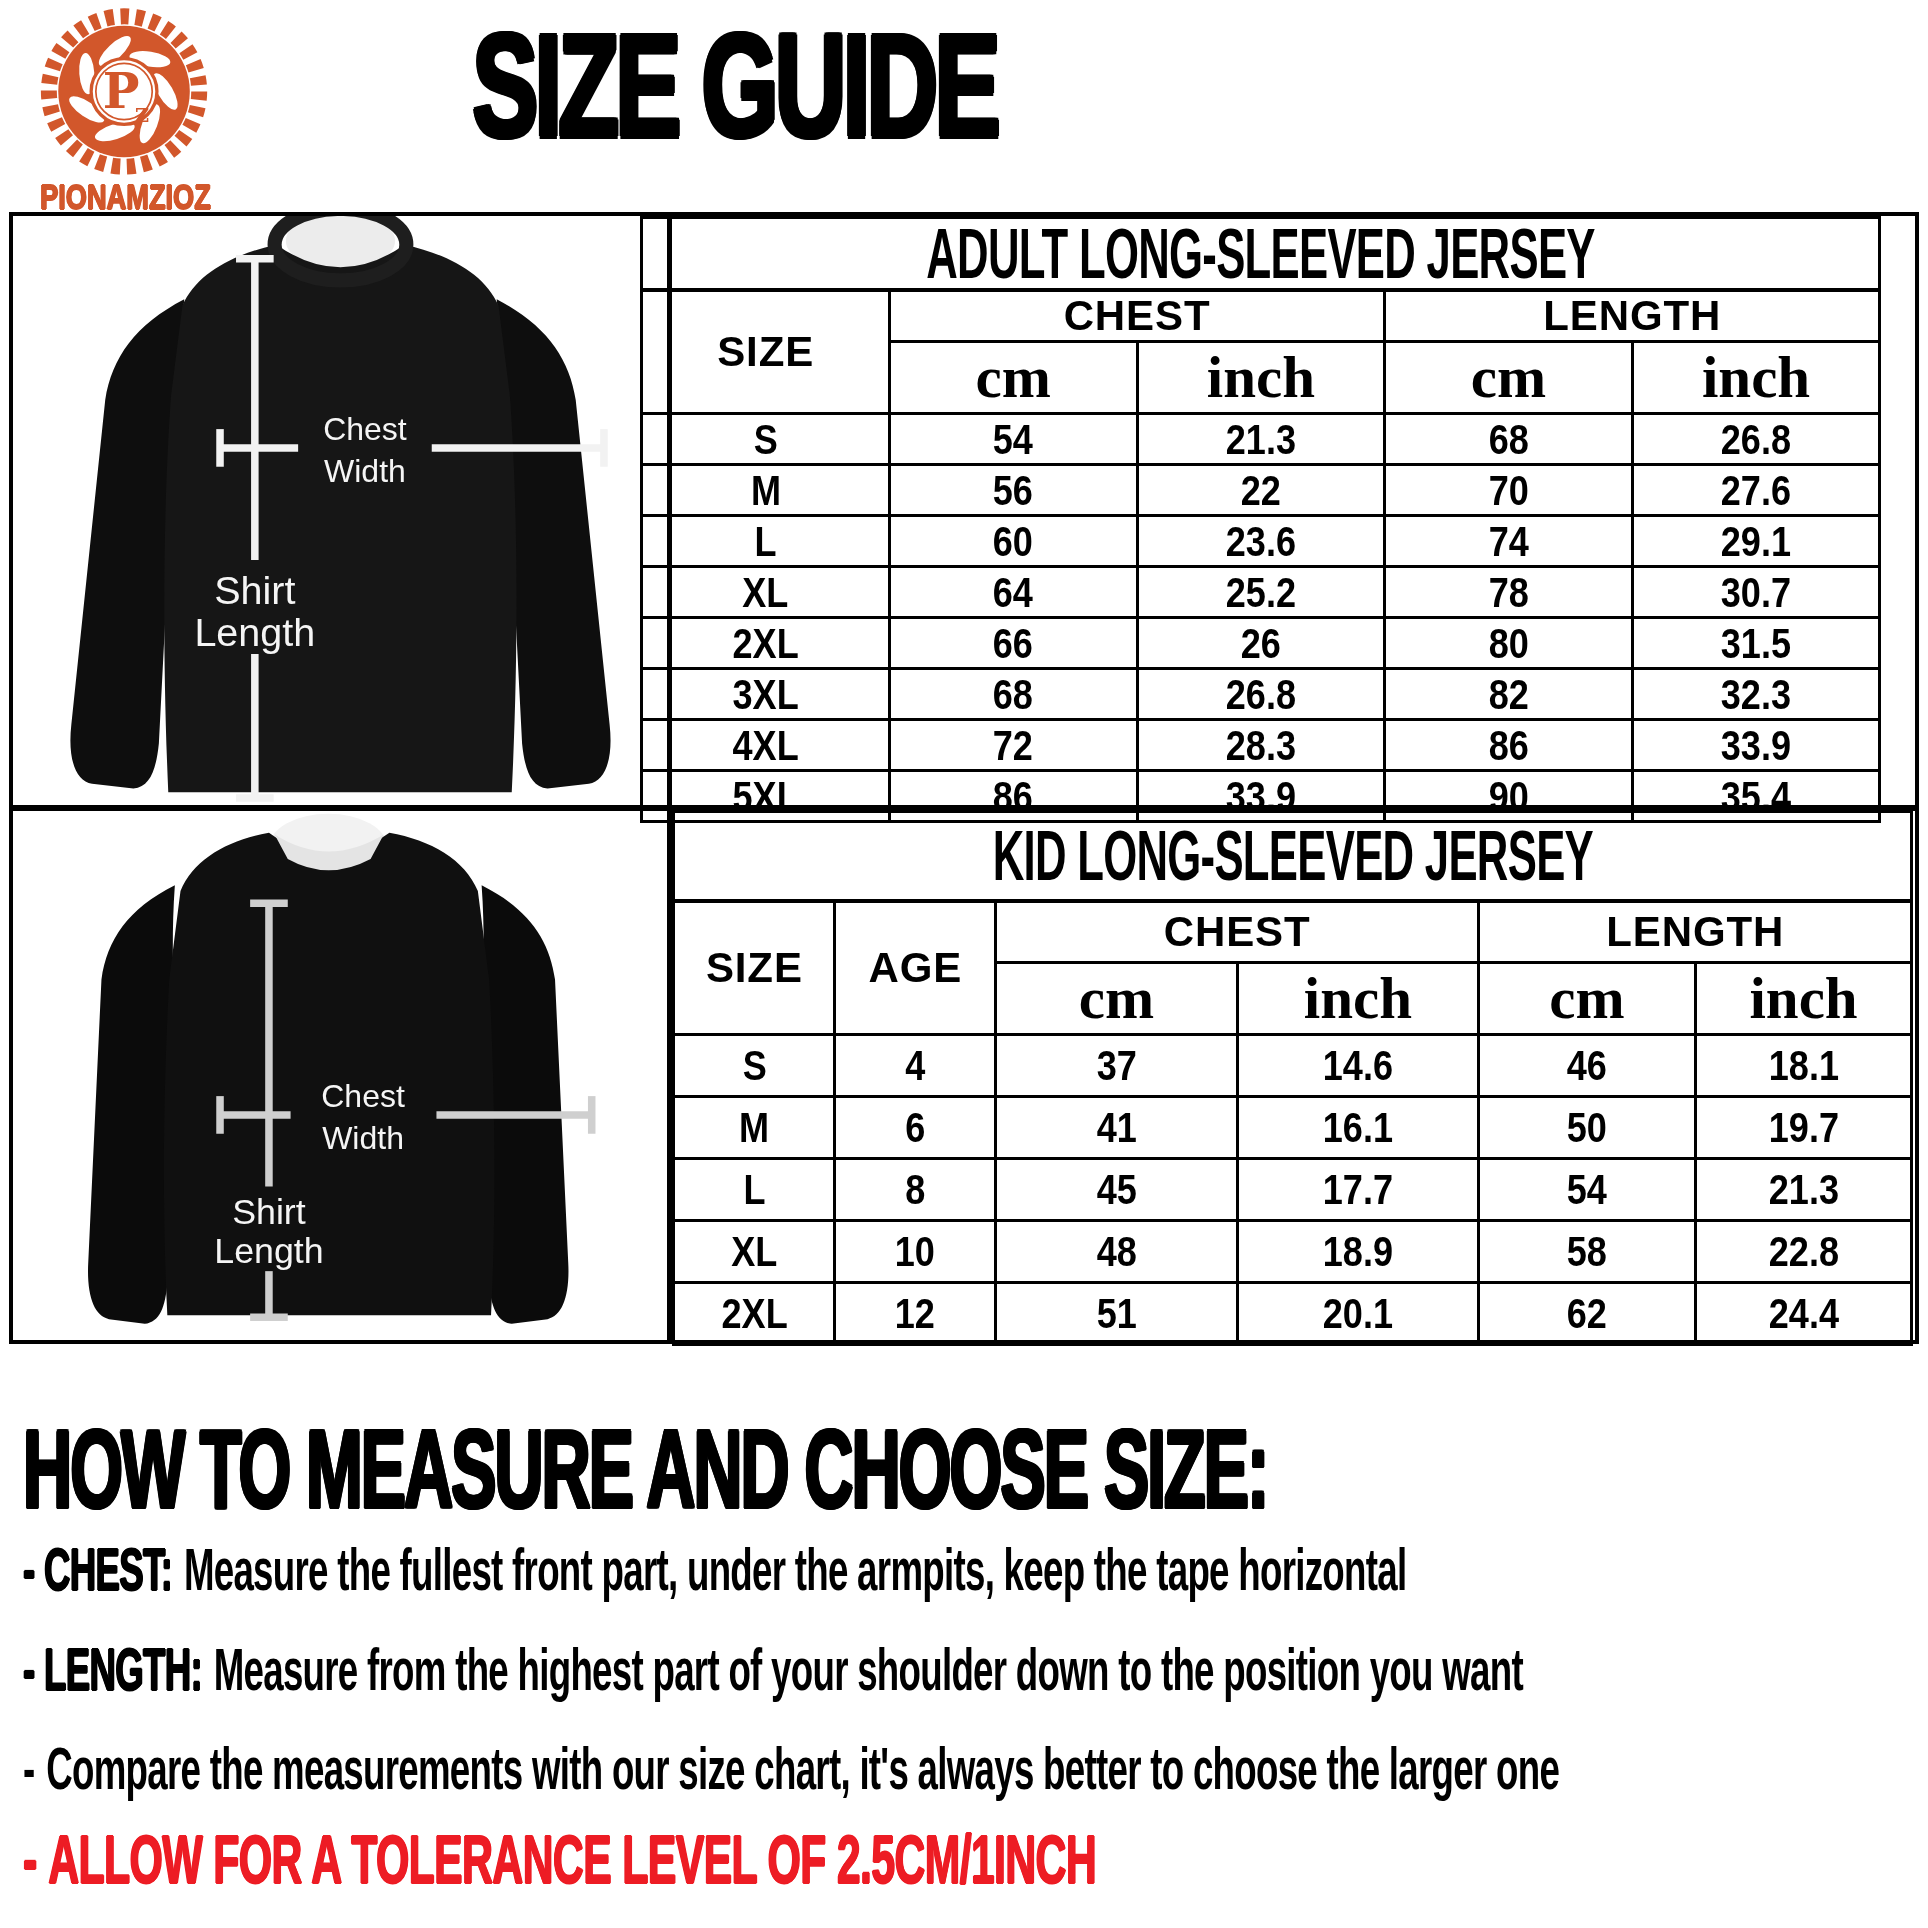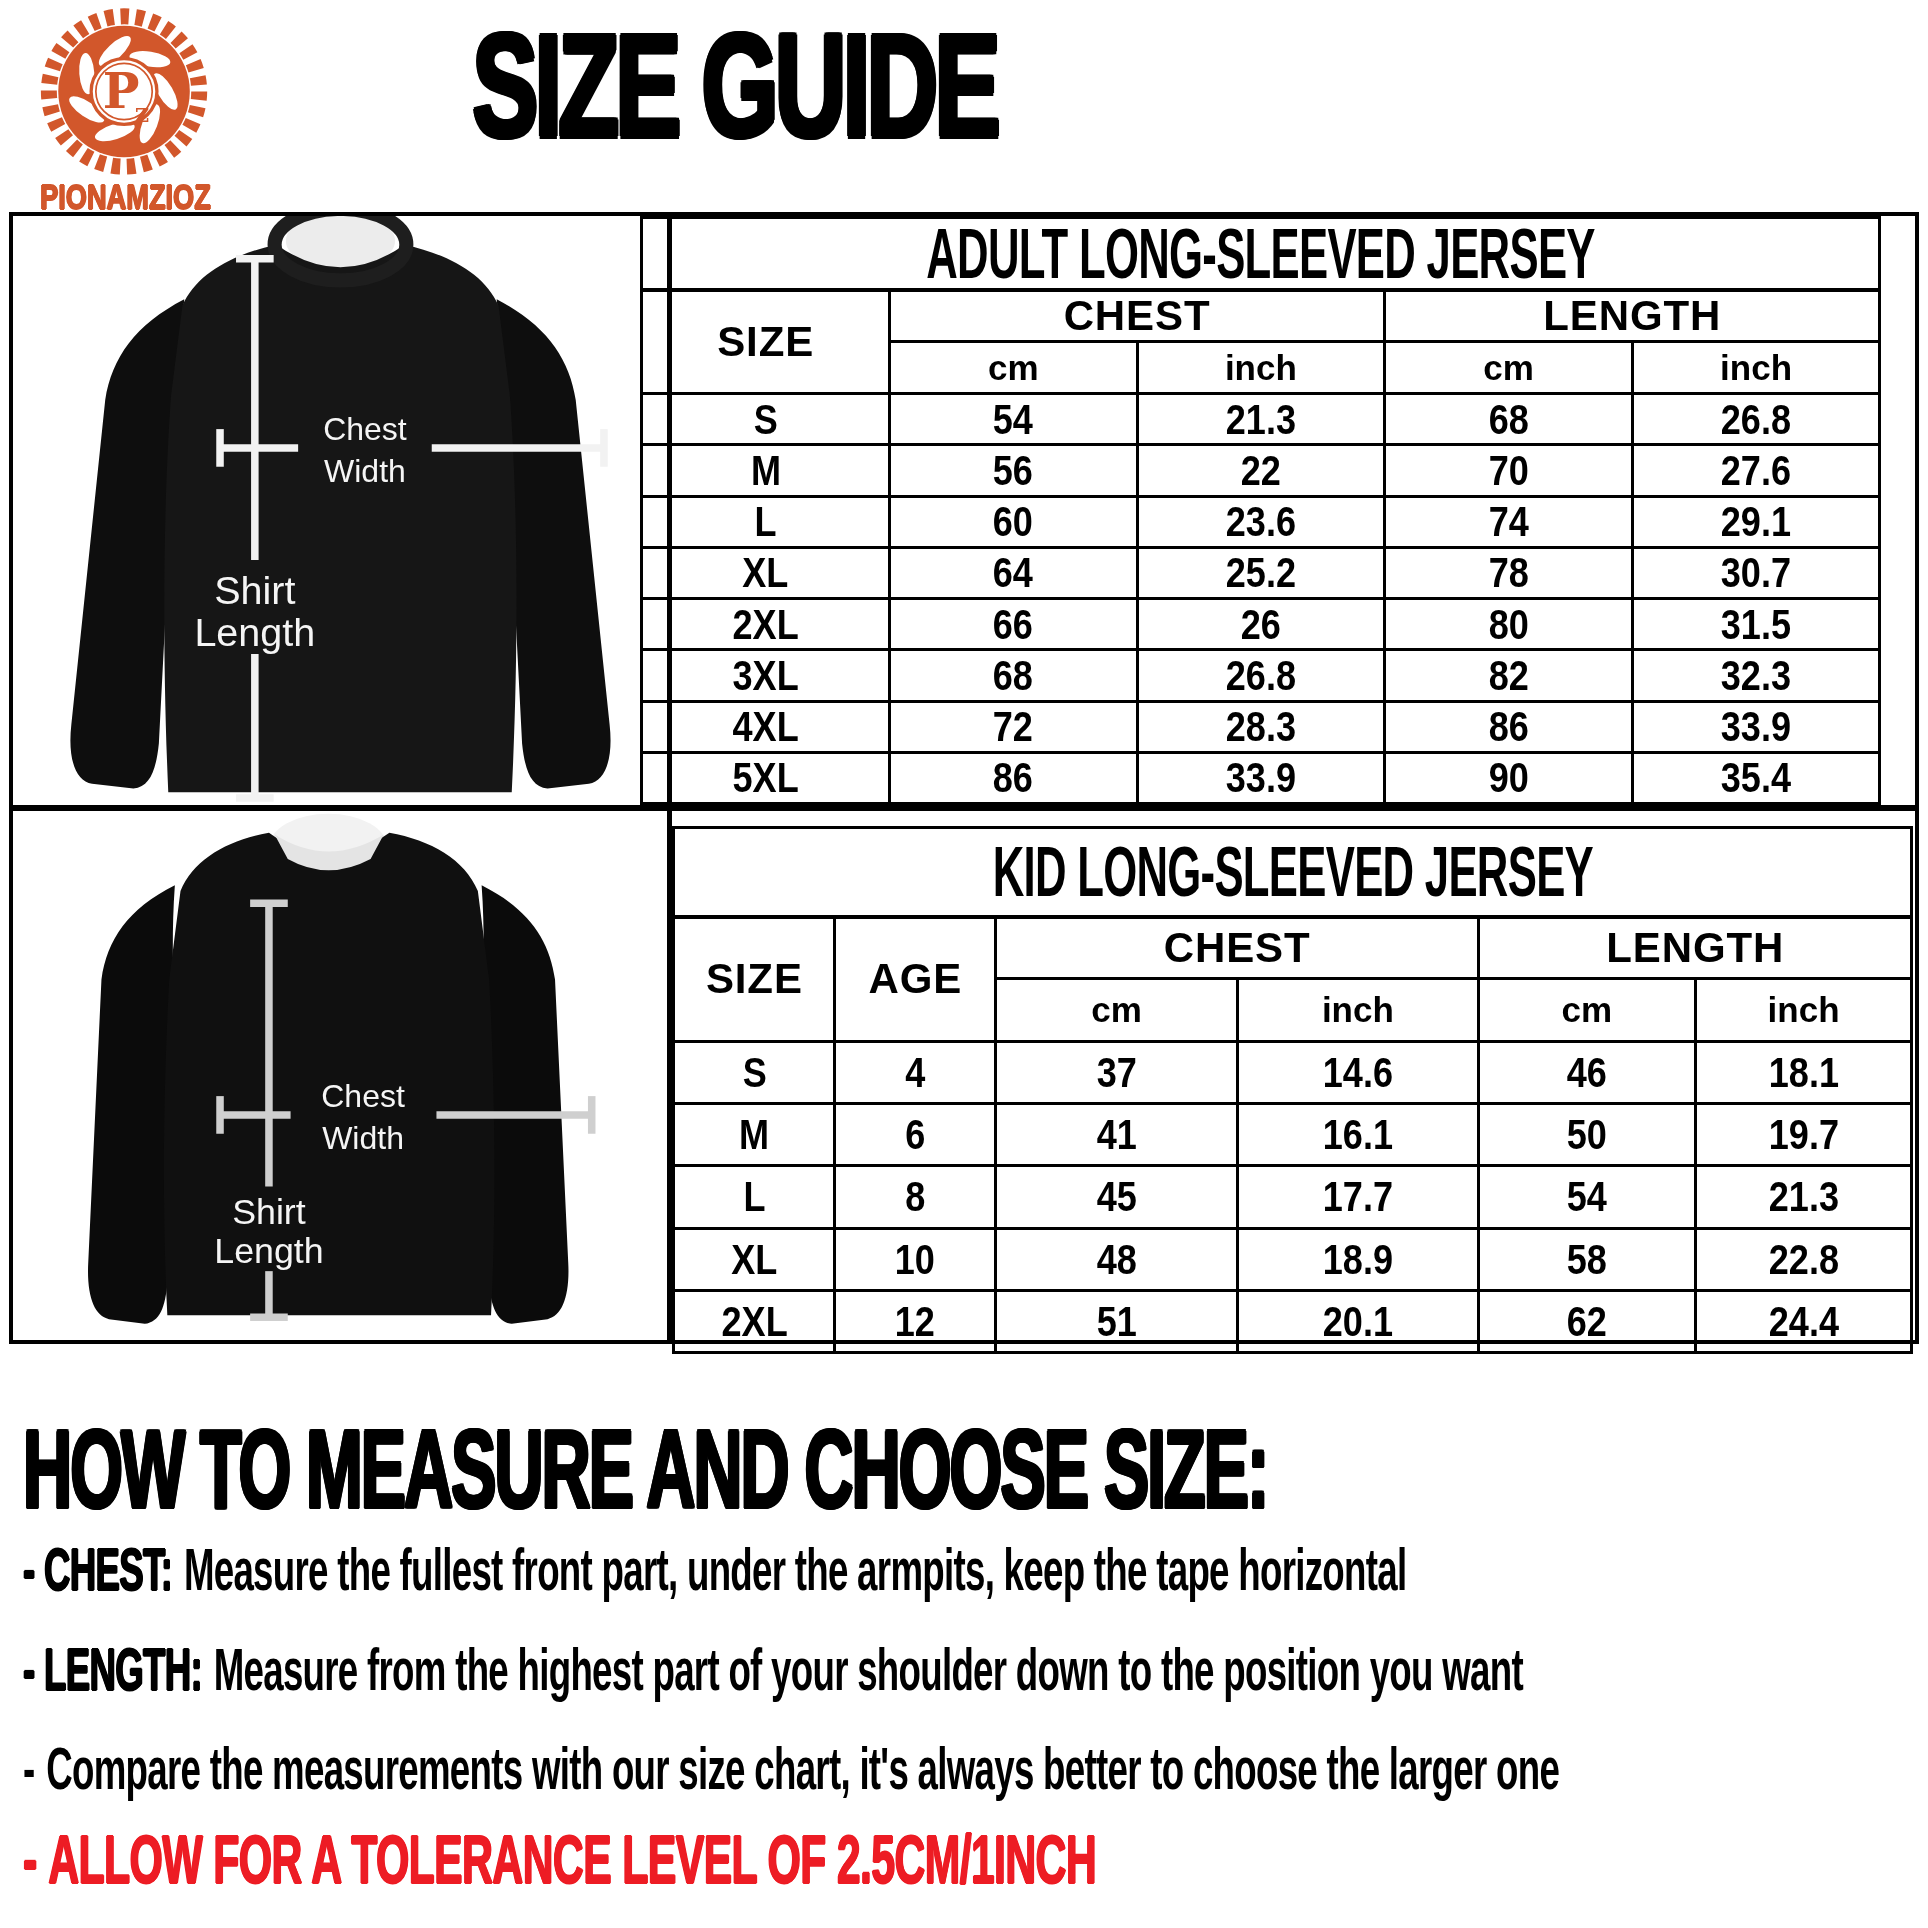--- a/index.html
+++ b/index.html
@@ -23,30 +23,30 @@
     transform:scale(.8,1.18);transform-origin:center top;white-space:nowrap;}
 
   
   .main-box{position:absolute;left:9.4px;top:212px;width:1910px;height:1132px;
     border:4.7px solid #000;box-sizing:border-box;}
   .v-divider{position:absolute;left:654px;top:0;bottom:0;width:4.7px;background:#000;}
   .h-divider{position:absolute;left:0;right:0;top:589px;height:5.6px;background:#000;}
   .shirt-adult{position:absolute;left:0;top:0;width:654px;height:589px;}
   .shirt-kid{position:absolute;left:0;top:594px;width:654px;height:528px;}
   .tbl-adult{position:absolute;left:627px;top:0;width:1241px;height:589px;}
-  .tbl-kid{position:absolute;left:659px;top:594px;width:1241px;height:528px;margin-top:16px;}
+  .tbl-kid{position:absolute;left:659px;top:594px;width:1241px;height:528px;}
 
   
   table.size-table{border-collapse:collapse;width:100%;height:100%;table-layout:fixed;}
   table.size-table th,table.size-table td{border:3.8px solid #000;text-align:center;vertical-align:middle;padding:0;}
   .tbl-title-cell{border-bottom-width:4.7px !important;}
   .tbl-title-text{display:inline-block;font-weight:700;font-size:56px;letter-spacing:-0.9px;
      transform:scale(.78,1.25);white-space:nowrap;}
   .group-h{font-weight:700;font-size:42px;letter-spacing:0.9px;}
-  .unit-h{font-weight:700;font-size:35px;}
+  .unit-h{font-weight:700;font-size:59px;font-family:Liberation Serif, serif;}
   .cellv{display:inline-block;font-weight:700;font-size:41px;transform:scale(.88,1.05);white-space:nowrap;}
   .tbl-adult tr.title-row{height:72px;} .tbl-adult tr.group-row{height:52px;}
   .tbl-adult tr.unit-row{height:52px;}  .tbl-adult tbody tr{height:51px;}
   .tbl-kid tr.title-row{height:89px;}   .tbl-kid tr.group-row{height:62px;}
   .tbl-kid tr.unit-row{height:63px;}    .tbl-kid tbody tr{height:62px;}
 
   
   .howto-heading{position:absolute;left:22.6px;top:1407px;font-weight:700;font-size:92px;
     letter-spacing:-2.8px;transform:scale(.74,1.2);transform-origin:left top;white-space:nowrap;}
   .howto-line{position:absolute;left:22.6px;font-weight:700;font-size:47px;letter-spacing:-0.9px;

